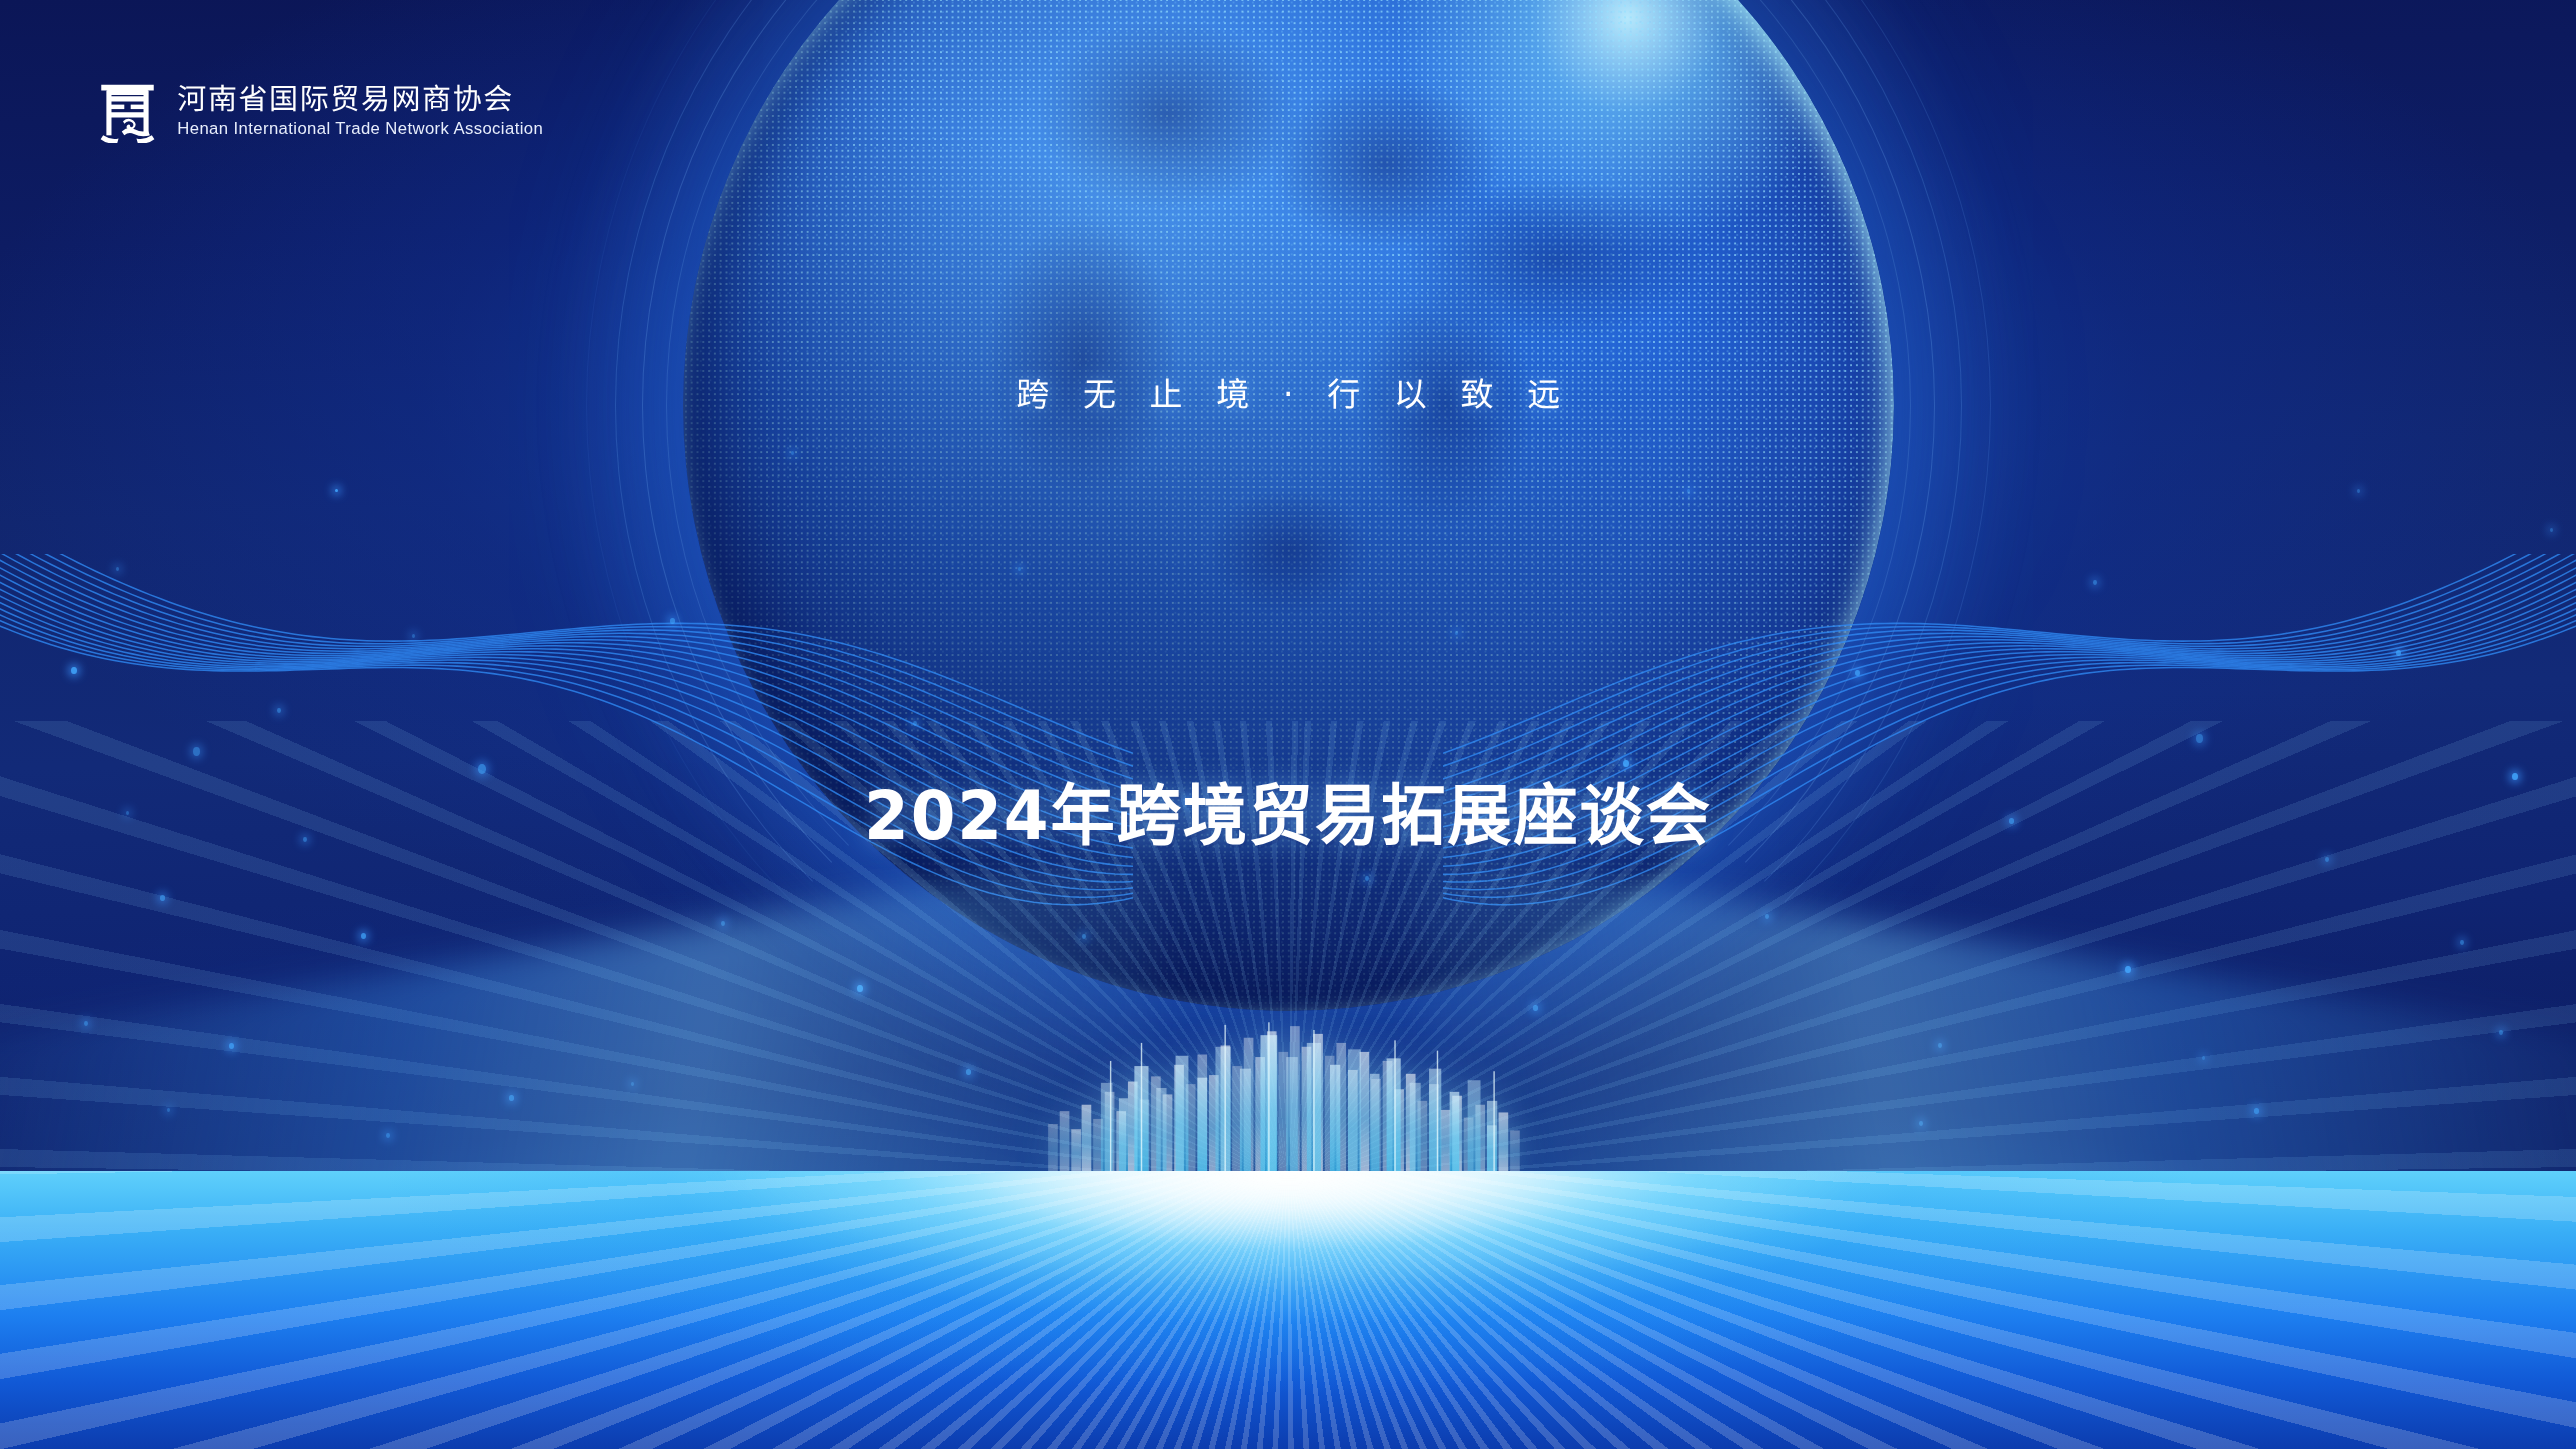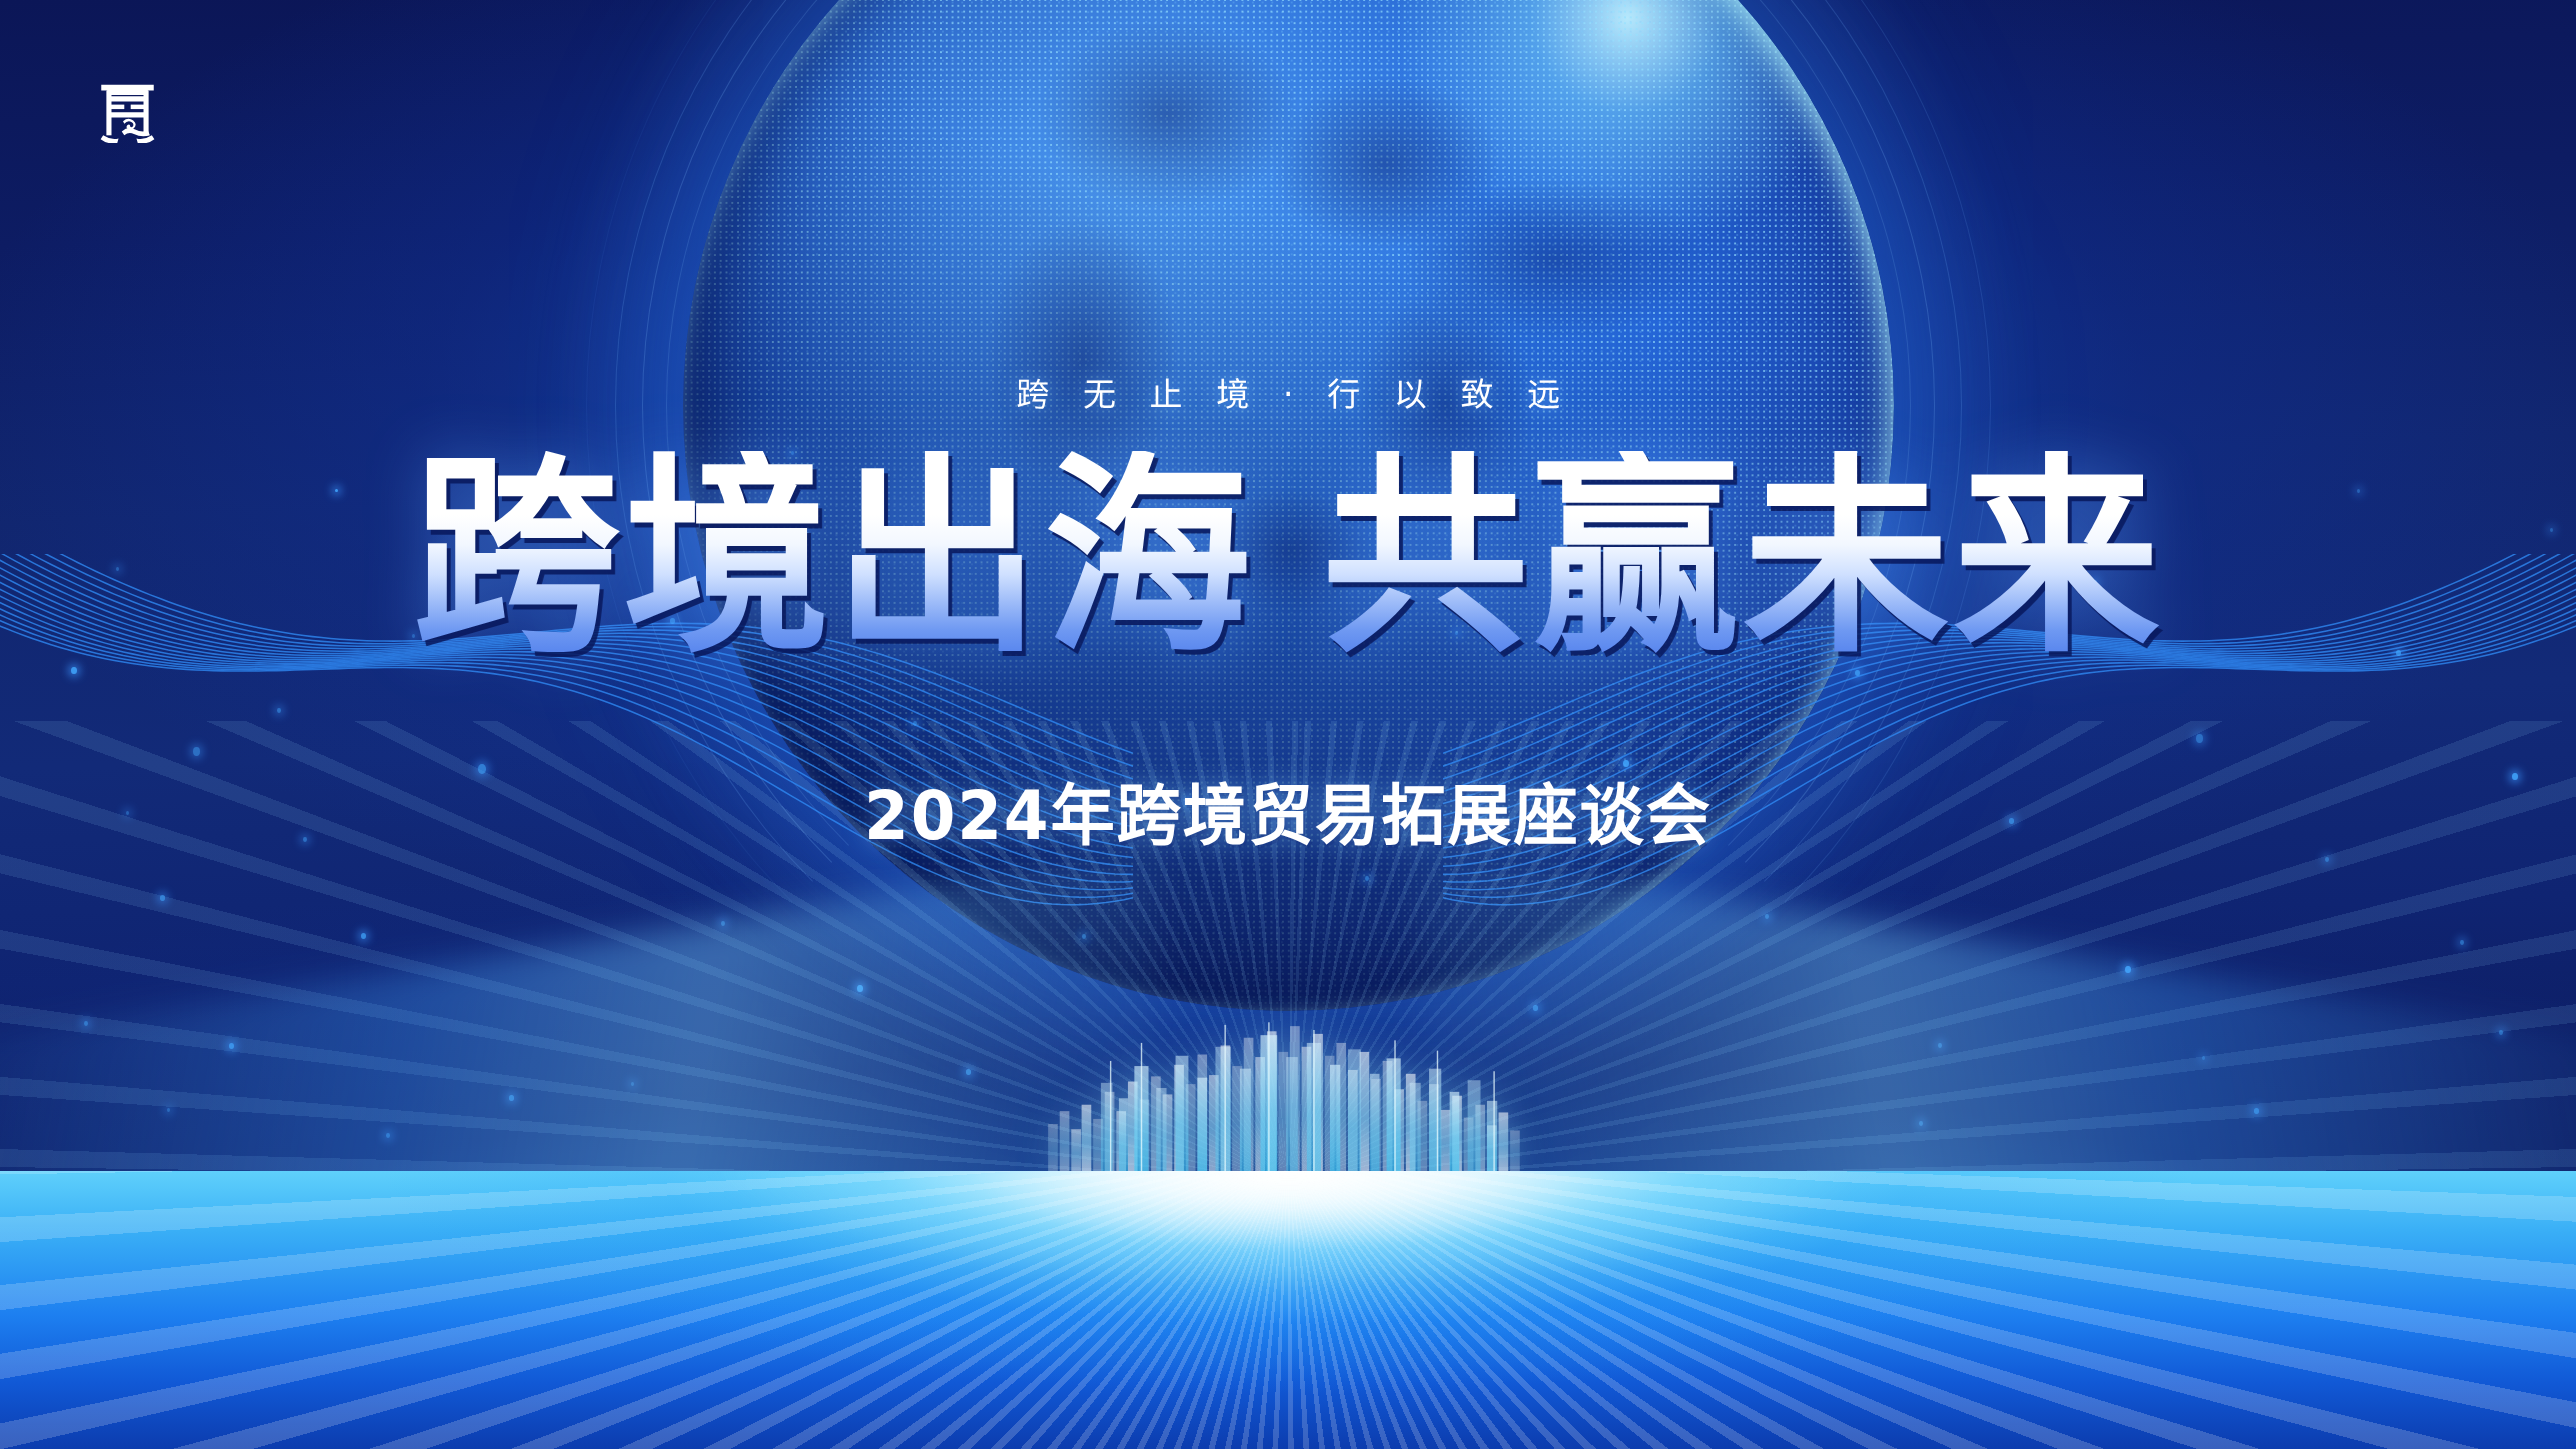--- a/index.html
+++ b/index.html
@@ -403,25 +403,26 @@
         <path d="M52 40 h22 v7 h-22 z"></path>
         <path d="M20 52 h54 v8 h-54 z"></path>
         <path d="M14 18 h8 v70 h-8 z"></path>
         <path d="M72 18 h8 v70 h-8 z"></path>
         <path d="M9 88 q12 8 24 5 l-2 7 q-14 3 -26 -6 z"></path>
         <path d="M85 88 q-12 8 -24 5 l2 7 q14 3 26 -6 z"></path>
         <path d="M40 66 q8 -7 16 -1 q7 6 1 12 q-5 5 -10 1 q-3 -3 0 -6 q2 -2 4 0 q-1 2 1 3 q3 1 4 -2 q1 -4 -3 -6 q-6 -3 -11 3 z"></path>
         <path d="M38 82 q10 -9 21 -3 q9 5 20 2 l3 7 q-13 4 -25 -2 q-8 -4 -15 2 z"></path>
       </g>
     </svg>
+    <div>
+      <div id="logo-cn">河南省国际贸易网商协会</div>
+      <div id="logo-en">Henan International Trade Network Association</div>
+    </div>
   </div>
 
   <div id="tagline">跨 无 止 境 · 行 以 致 远</div>
 
-  <div id="headline">
-    <span class="grp">跨境出海</span><span class="gap"></span><span class="grp">共赢未来</span>
-  </div>
 
   <div id="subtitle">2024年跨境贸易拓展座谈会</div>
 
 
 </div>
 
 
 </body></html>

